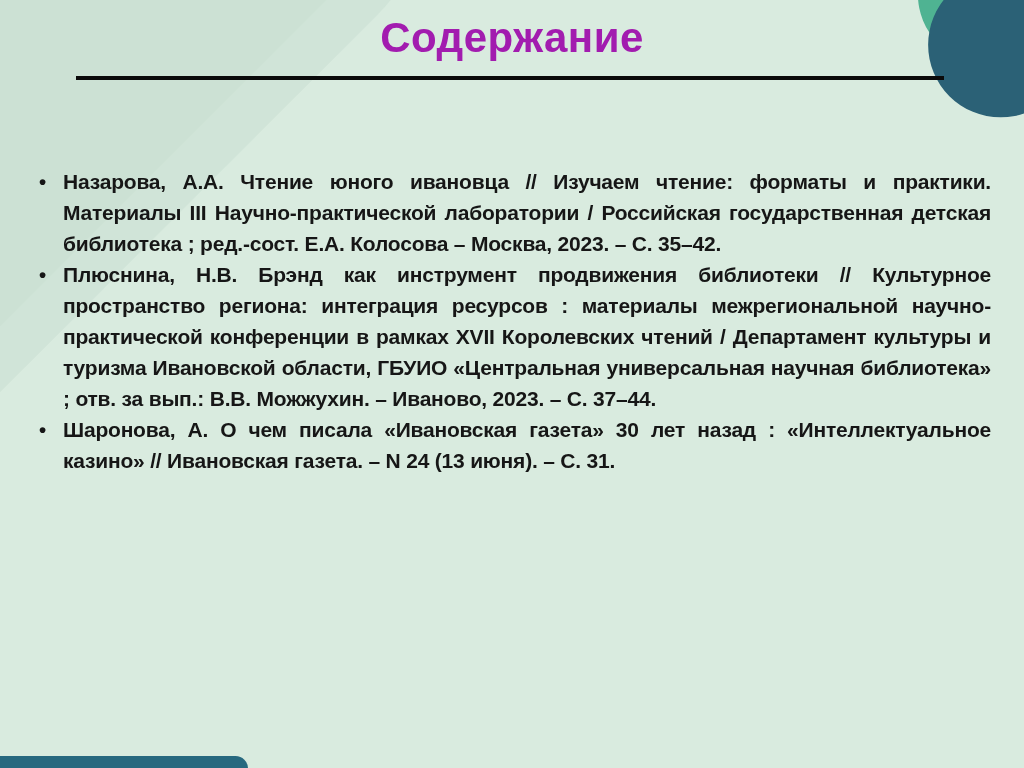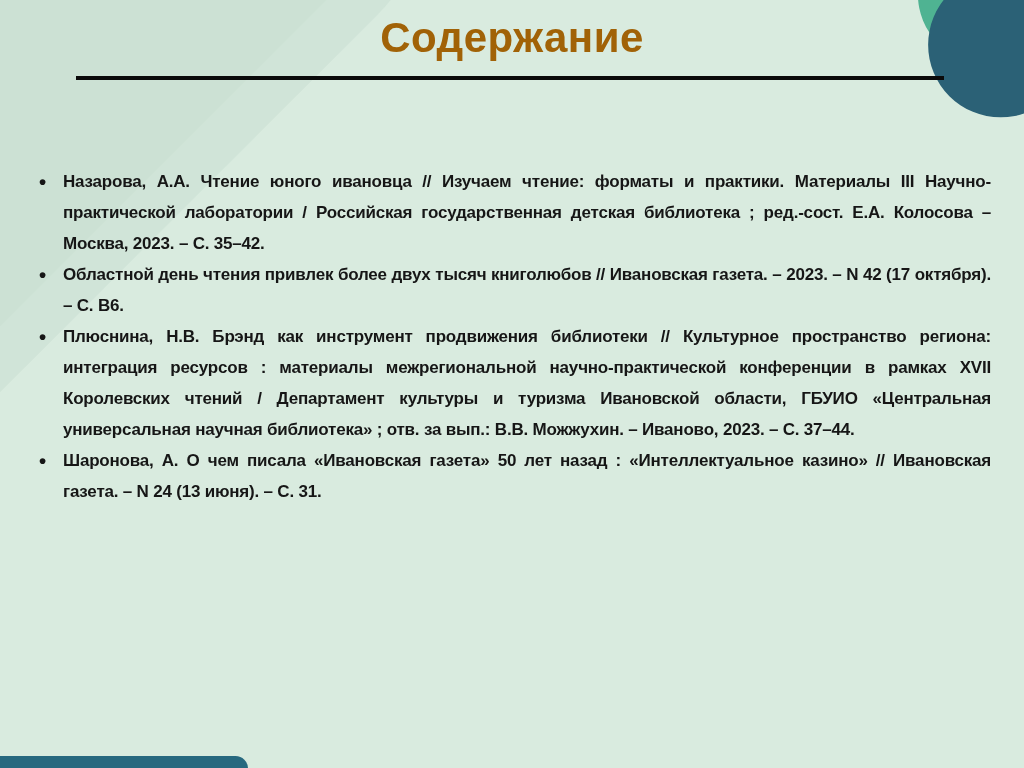--- a/index.html
+++ b/index.html
@@ -63,42 +63,42 @@
 
   
   .title {
     position: absolute;
     left: 0; right: 0; top: 14px;
     margin: 0;
     text-align: center;
     font-size: 42px;
     font-weight: 700;
     letter-spacing: 0.5px;
-    color: #a16207;
+    color: #a21caf;
   }
   .title-underline {
     position: absolute;
     left: 76px; top: 76px;
     width: 868px; height: 4px;
     background: #0a0a0a;
   }
 
   
   .ref-list {
     position: absolute;
     left: 63px; top: 166px;
     width: 928px;
     margin: 0; padding: 0;
     list-style: none;
   }
   .ref-list li {
     position: relative;
     margin: 0; padding: 0;
     text-align: justify;
-    font-size: 17px;
+    font-size: 21px;
     line-height: 31px;
     font-weight: 700;
     letter-spacing: -0.2px;
     color: #161616;
   }
   .ref-list li::before {
     content: "\2022";
     position: absolute;
     left: -24px; top: 0;
     font-size: 20.5px;
@@ -118,23 +118,20 @@
   <div class="deco bottom-bar"></div>
 
   <h1 class="title">Содержание</h1>
   <div class="title-underline"></div>
 
   <ul class="ref-list">
     <li>
       <span>Назарова, А.А. Чтение юного ивановца // Изучаем чтение: форматы и практики. Материалы III Научно-практической лаборатории / Российская государственная детская библиотека ; ред.-сост. Е.А. Колосова – Москва, 2023. – С. 35–42.</span>
     </li>
     <li>
-      <span>Областной день чтения привлек более двух тысяч книголюбов // Ивановская газета. – 2023. – N 42 (17 октября). – С. В6.</span>
-    </li>
-    <li>
       <span>Плюснина, Н.В. Брэнд как инструмент продвижения библиотеки // Культурное пространство региона: интеграция ресурсов : материалы межрегиональной научно-практической конференции в рамках XVII Королевских чтений / Департамент культуры и туризма Ивановской области, ГБУИО «Центральная универсальная научная библиотека» ; отв. за вып.: В.В. Можжухин. – Иваново, 2023. – С. 37–44.</span>
     </li>
     <li>
-      <span>Шаронова, А. О чем писала «Ивановская газета» 50 лет назад : «Интеллектуальное казино» // Ивановская газета. – N 24 (13 июня). – С. 31.</span>
+      <span>Шаронова, А. О чем писала «Ивановская газета» 30 лет назад : «Интеллектуальное казино» // Ивановская газета. – N 24 (13 июня). – С. 31.</span>
     </li>
   </ul>
 
 </div>
 
 </body></html>

